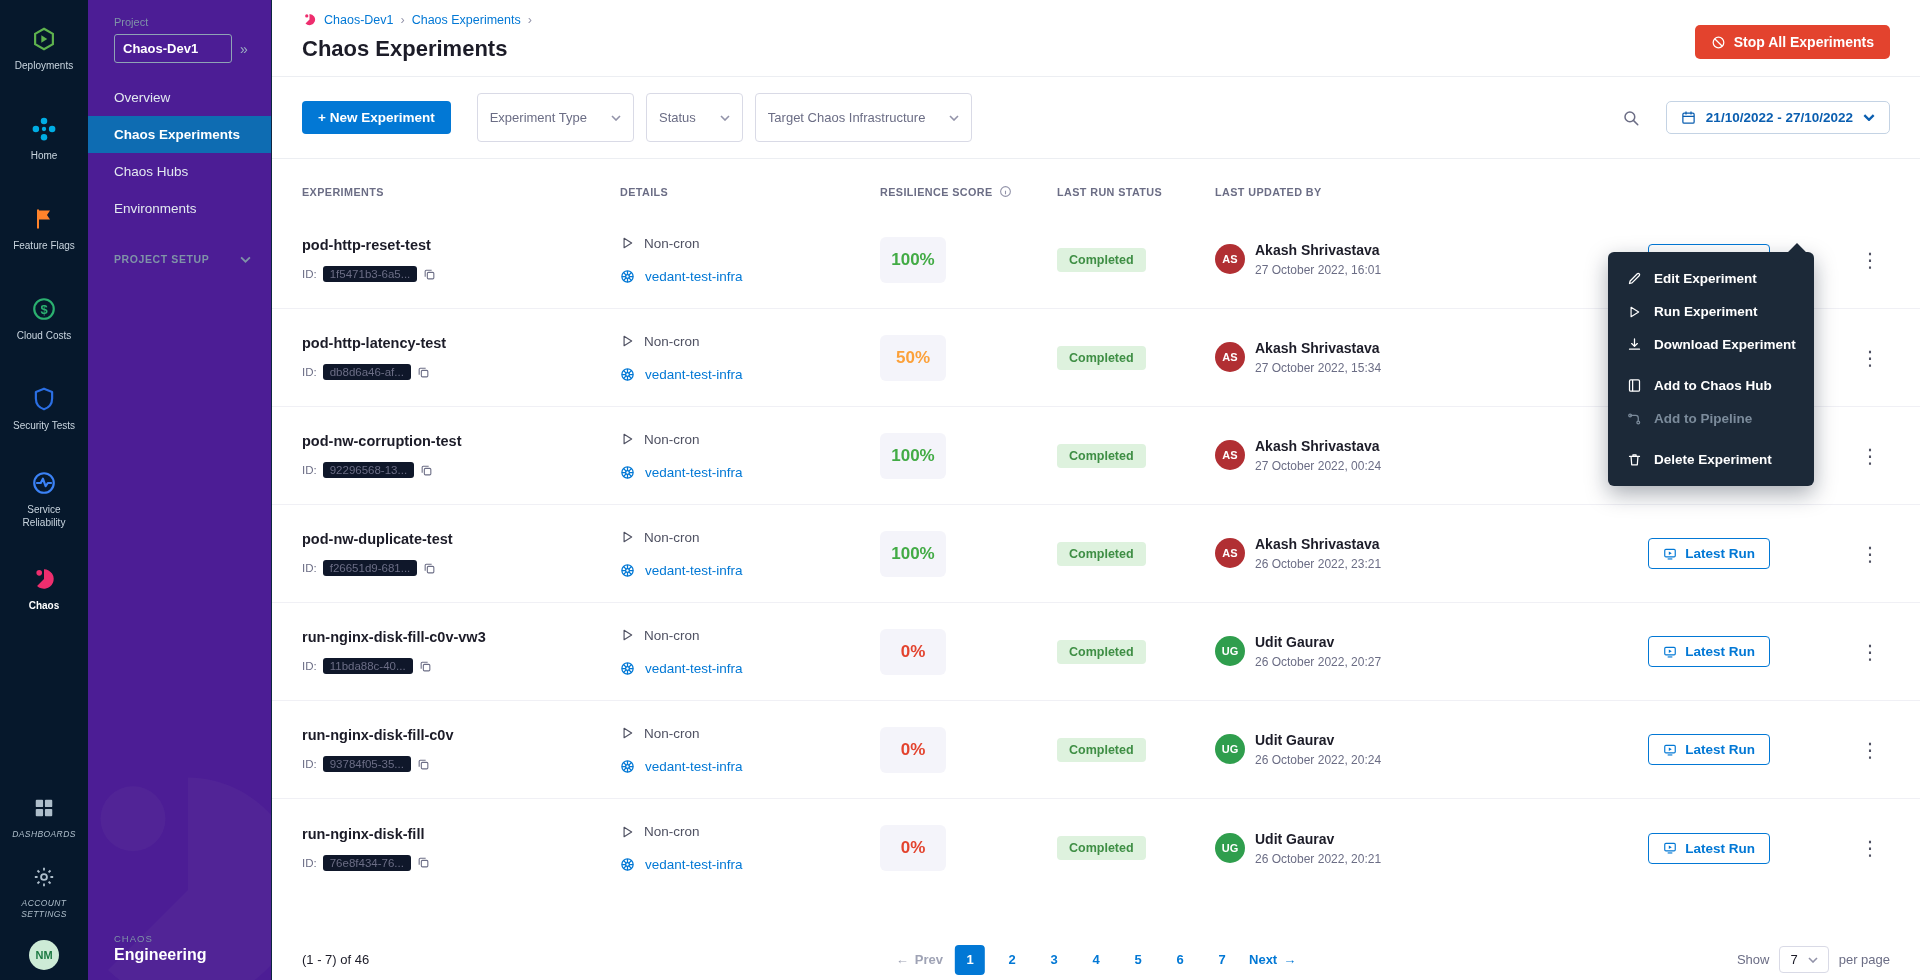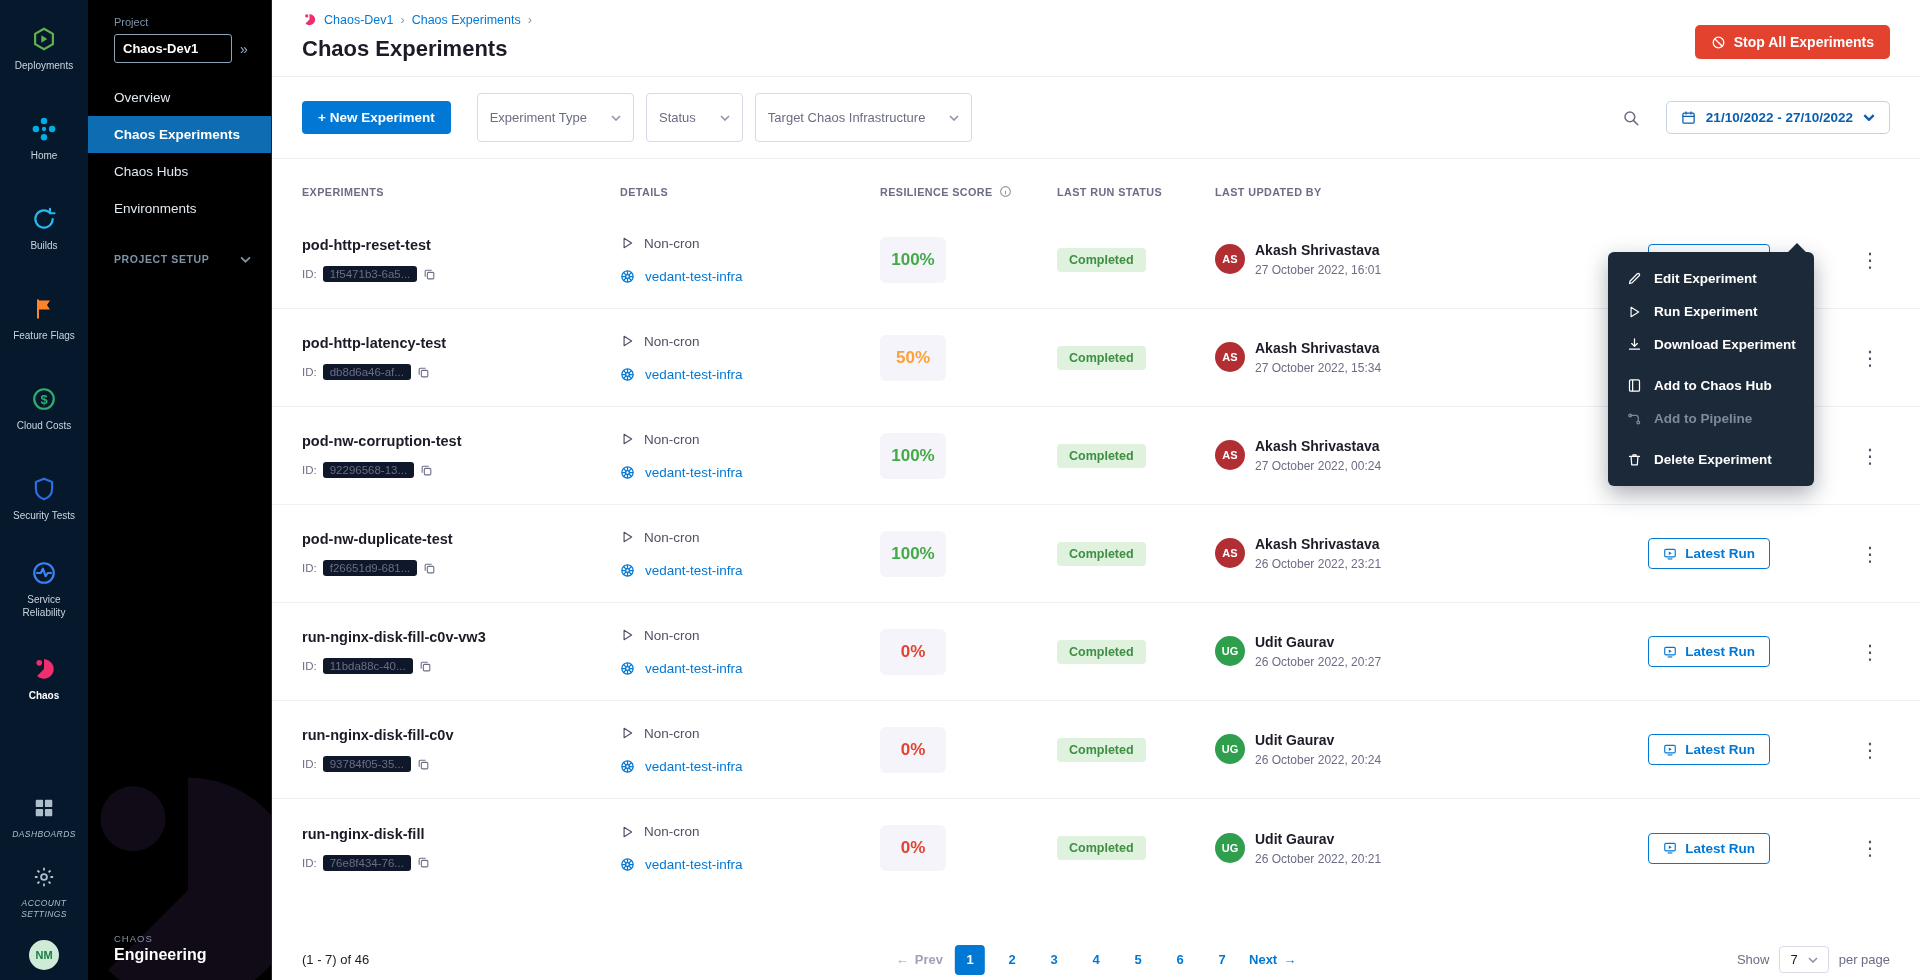--- a/index.html
+++ b/index.html
@@ -11,21 +11,21 @@
   .rail-item { width:100%; height:90px; display:flex; flex-direction:column; align-items:center; justify-content:center; gap:7px; cursor:pointer; }
   .rail-item .icon { width:28px; height:28px; display:flex; align-items:center; justify-content:center; }
   .rail-item .lbl { font-size:10px; color:#c9d5df; text-align:center; line-height:1.25; max-width:74px; }
   .rail-item.active .lbl { color:#fff; font-weight:bold; }
   .rail-item.small { height:74px; }
   .rail-item.small .lbl { font-size:8.5px; letter-spacing:.4px; color:#aebecb;font-style:italic; }
   .rail-bottom { margin-top:auto; display:flex; flex-direction:column; align-items:center; width:100%; padding-bottom:10px; }
   .rail-avatar { width:30px; height:30px; border-radius:50%; background:#cdebd6; color:#1d7a43; font-size:11px; font-weight:bold; display:flex; align-items:center; justify-content:center; margin-top:12px; cursor:pointer; }
 
   
-  .panel { width:184px; background:#000000; border-right:1px solid #0e2740; position:relative; overflow:hidden; flex-shrink:0; display:flex; flex-direction:column; }
+  .panel { width:184px; background:#4c1d95; border-right:1px solid #0e2740; position:relative; overflow:hidden; flex-shrink:0; display:flex; flex-direction:column; }
   .panel-watermark { position:absolute; bottom:-70px; left:-50px; opacity:.9; pointer-events:none; }
   .project-label { color:#7f93a8; font-size:11px; margin:16px 0 6px 26px; }
   .project-row { display:flex; align-items:center; margin-left:26px; gap:8px; position:relative; z-index:2; }
   .project-input { width:118px; border:1px solid #8fa3b5; background:transparent; color:#fff; font-weight:bold; font-size:13px; padding:6px 8px; border-radius:3px; font-family:"Liberation Sans",sans-serif; }
   .project-expand { color:#9db0c2; font-size:14px; cursor:pointer; }
   .panel-nav { margin-top:16px; position:relative; z-index:2; }
   .panel-nav-item { padding:11px 26px; font-size:13.5px; color:#e2e9f0; cursor:pointer; }
   .panel-nav-item.active { background:#0e6cb2; color:#fff; font-weight:bold; }
   .project-setup { display:flex; align-items:center; justify-content:space-between; padding:26px 20px 0 26px; color:#7f93a8; font-size:10.5px; letter-spacing:.6px; font-weight:bold; cursor:pointer; position:relative; z-index:2; }
   .module-footer { margin-top:auto; padding:0 0 16px 26px; position:relative; z-index:2; }
@@ -110,29 +110,20 @@
     <span class="icon" style="color: rgb(0, 173, 228);">
       <svg viewBox="0 0 24 24" width="26" height="26" fill="currentColor">
           <circle cx="12" cy="4.5" r="3"></circle>
           <circle cx="4.5" cy="12" r="3"></circle>
           <circle cx="19.5" cy="12" r="3"></circle>
           <circle cx="12" cy="19.5" r="3"></circle>
           <circle cx="12" cy="12" r="2"></circle>
         </svg>
     </span>
     <span class="lbl">Home</span>
-  </div>
-  <div class="rail-item">
-    <span class="icon" style="color: rgb(43, 184, 240);">
-      <svg viewBox="0 0 24 24" width="26" height="26" fill="none" stroke="currentColor" stroke-width="2" stroke-linecap="round">
-          <path d="M20 12a8 8 0 1 1-3.2-6.4"></path>
-          <path d="M17.5 2.5v4.2h4.2"></path>
-        </svg>
-    </span>
-    <span class="lbl">Builds</span>
   </div>
   <div class="rail-item">
     <span class="icon" style="color: rgb(255, 131, 43);">
       <svg viewBox="0 0 24 24" width="24" height="24" fill="currentColor">
           <path d="M5 2.5h2v19H5z"></path>
           <path d="M7 3.5h11l-3 4.5 3 4.5H7z"></path>
         </svg>
     </span>
     <span class="lbl">Feature Flags</span>
   </div>

